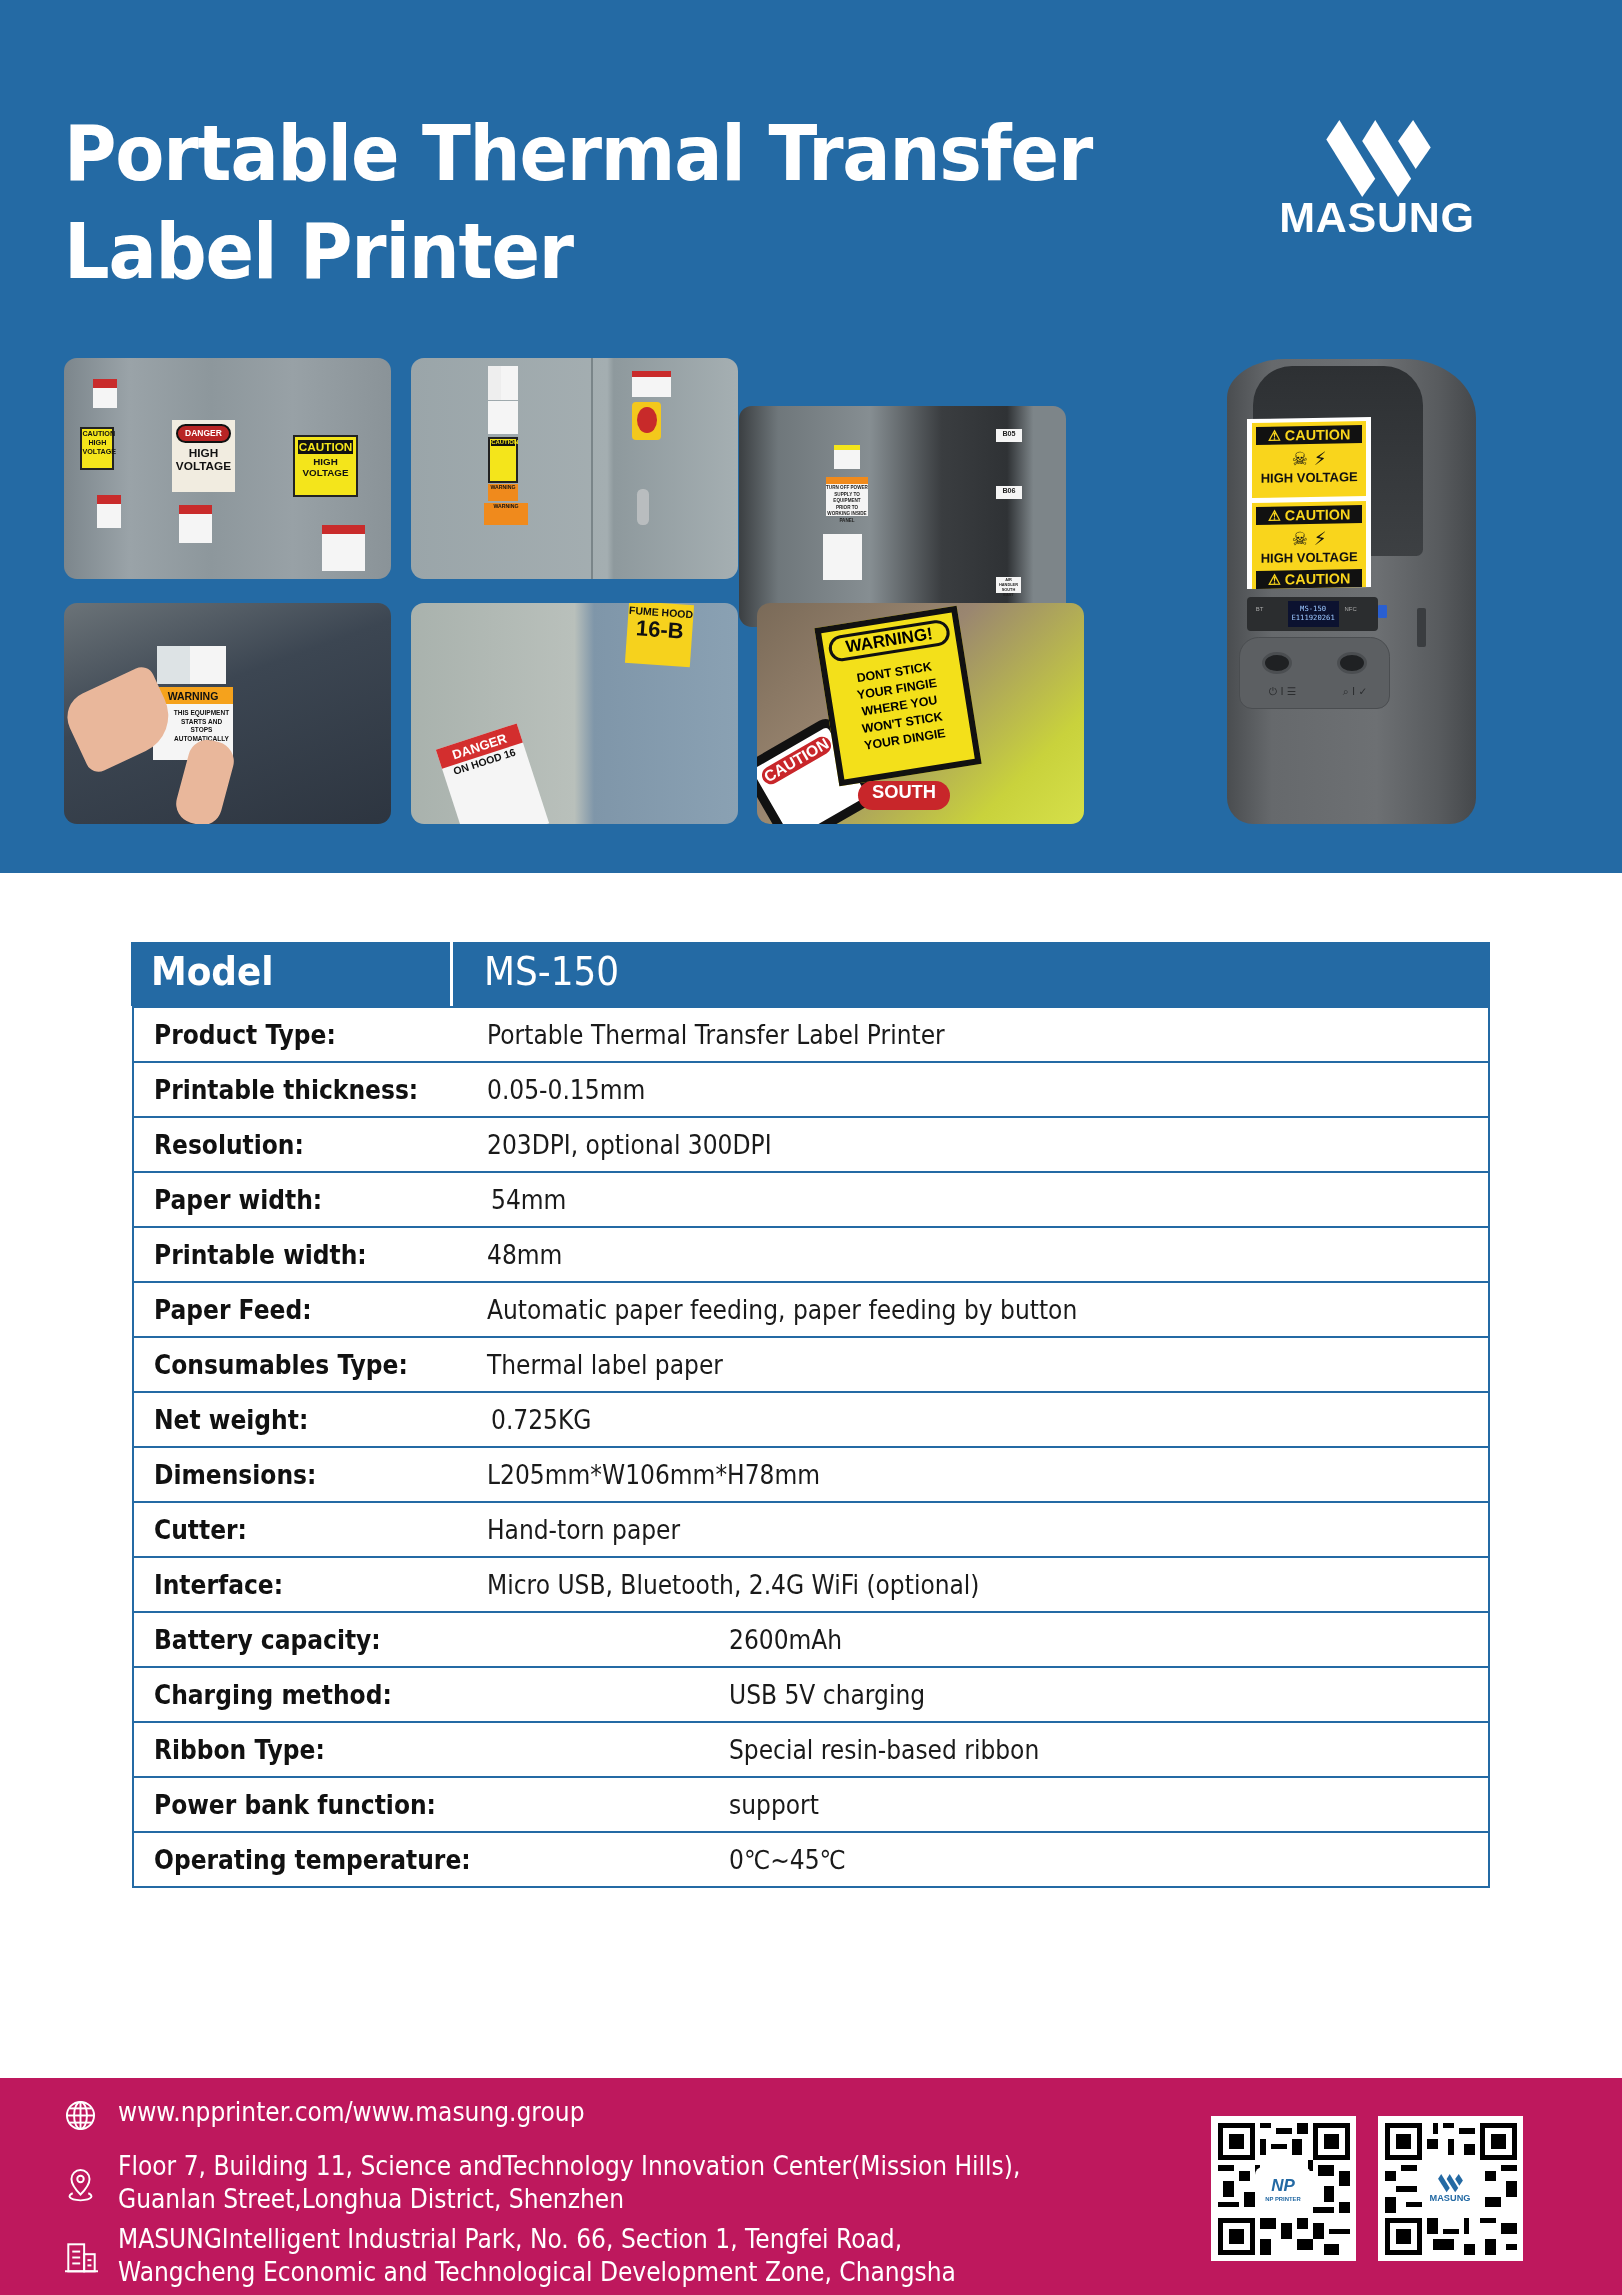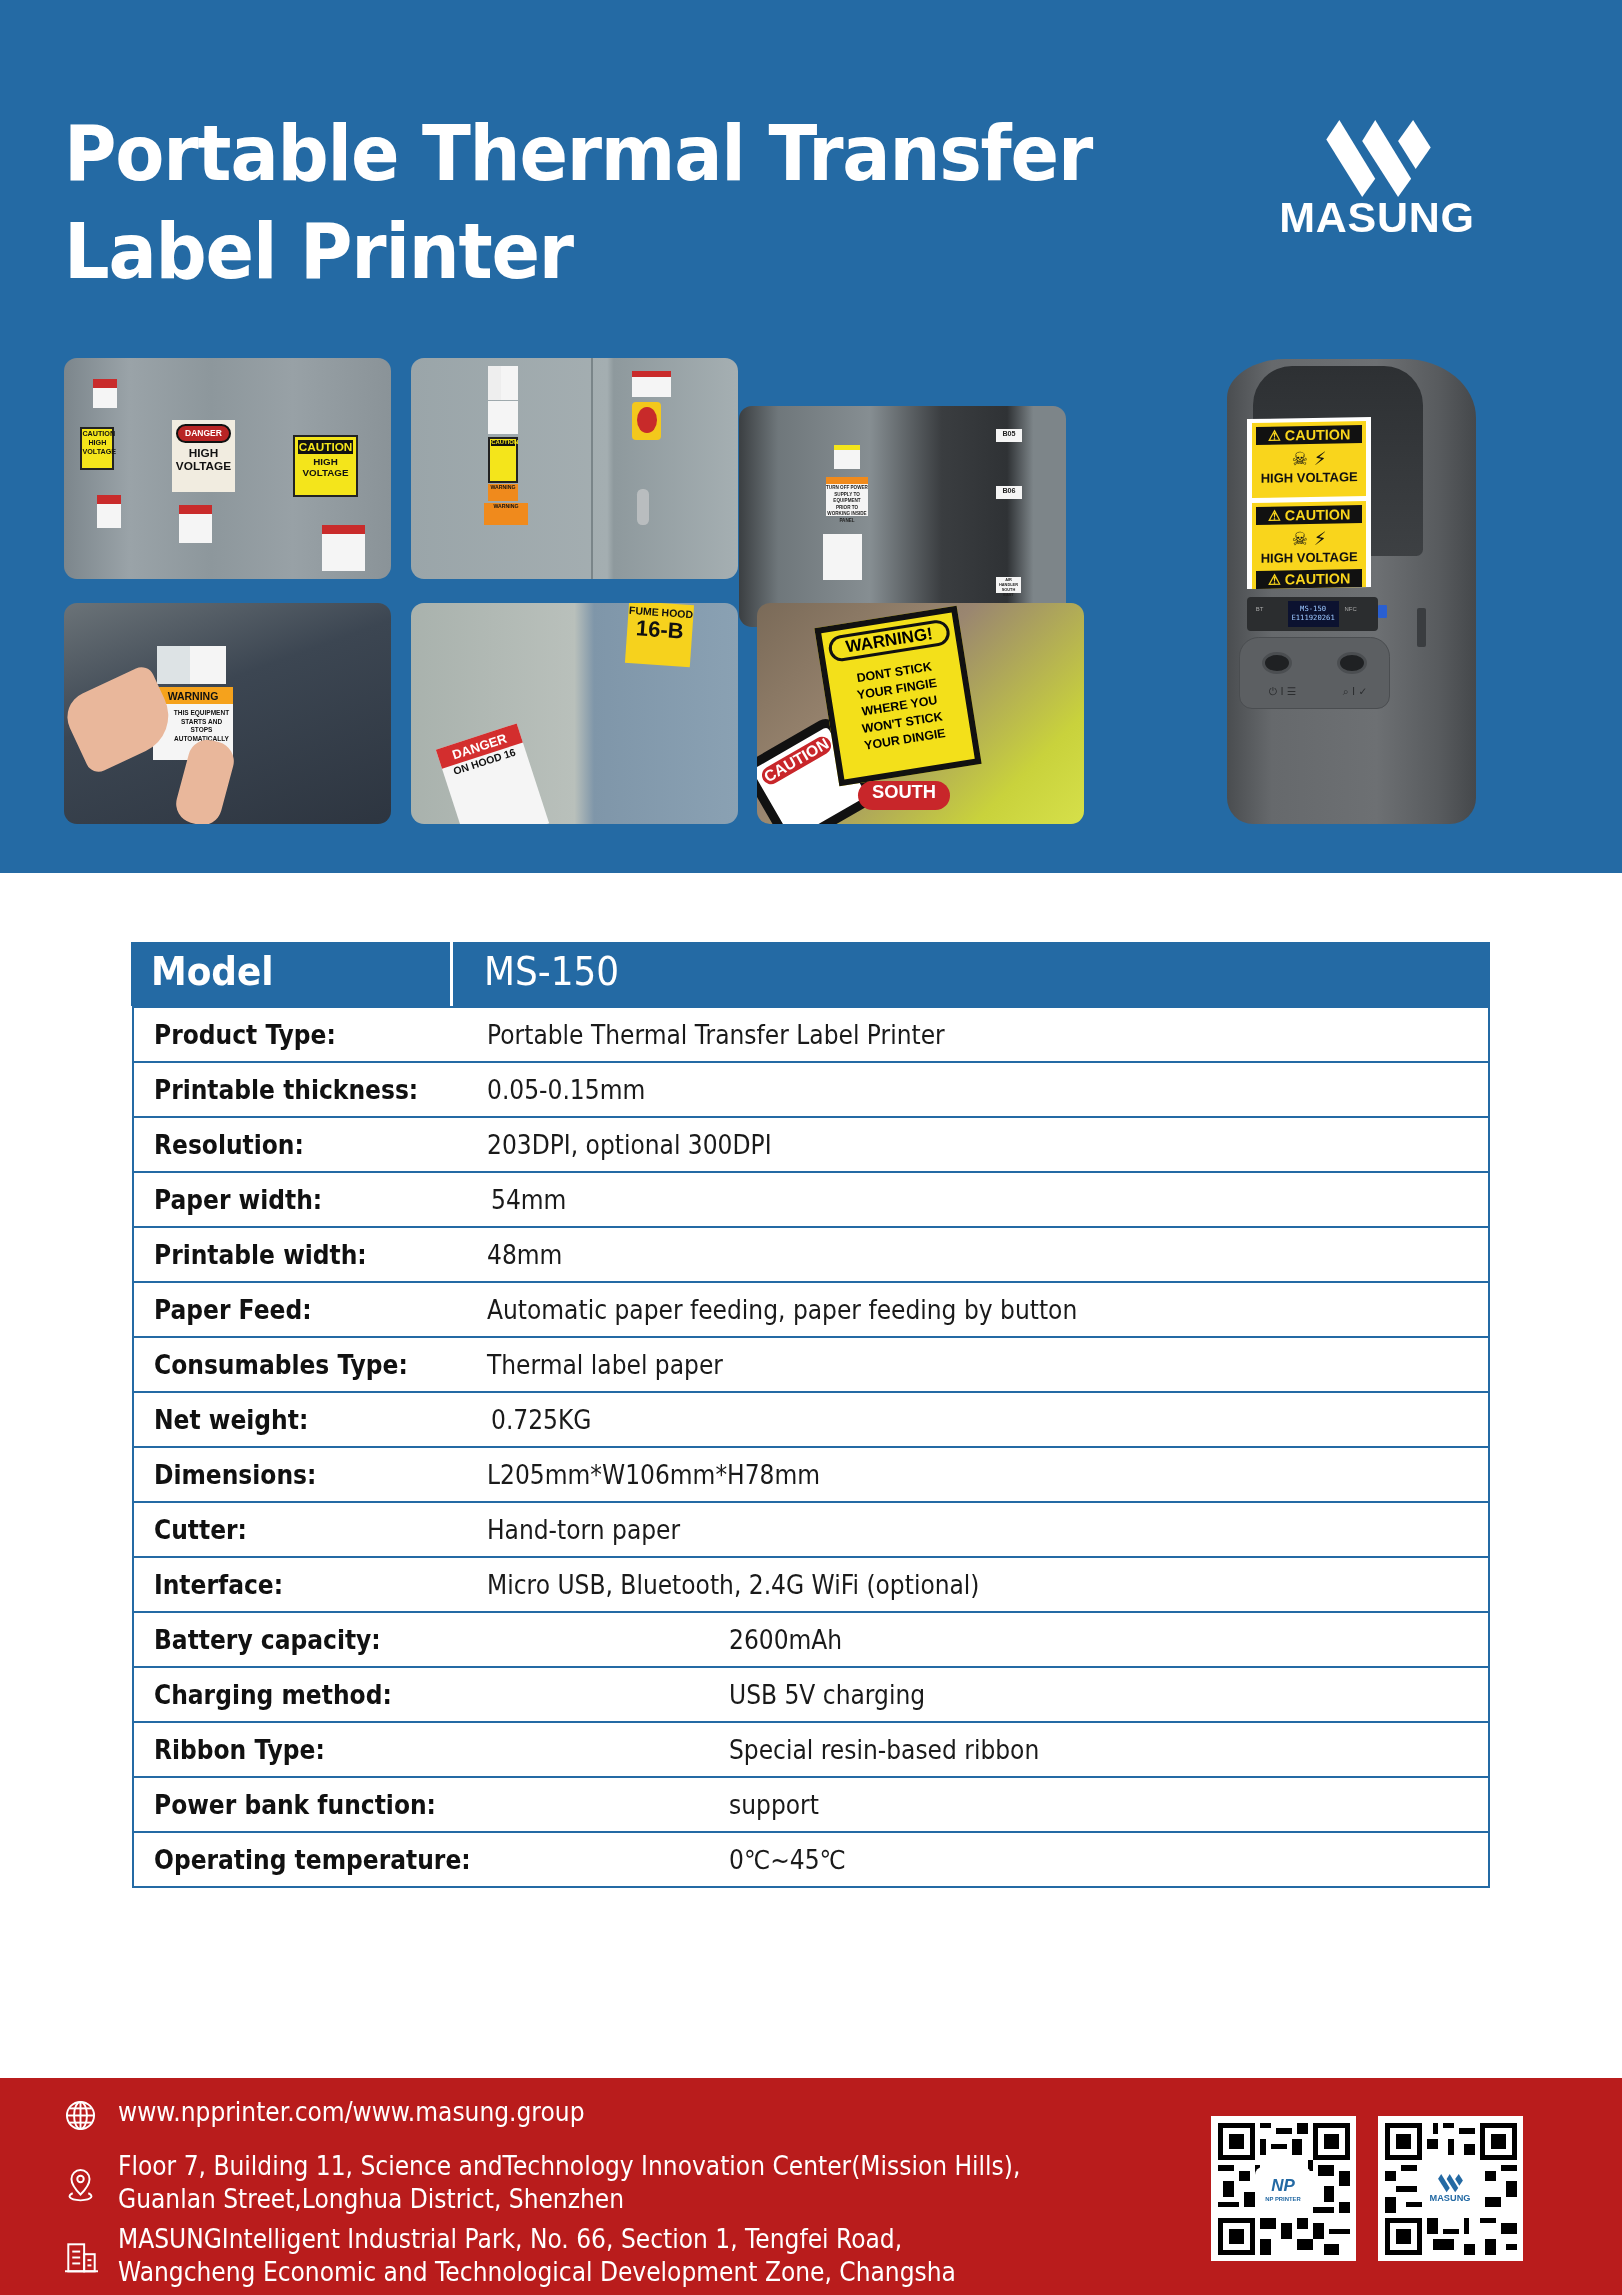--- a/index.html
+++ b/index.html
@@ -116,21 +116,21 @@
     transform: scaleX(0.9); transform-origin: left; white-space: nowrap;
   }
   .spec-row .v {
     position: absolute; top: 11.8px; font-size: 26px; color: #1a1a1a;
     transform: scaleX(0.9); transform-origin: left; white-space: nowrap;
   }
   .spec-row .v.a { left: 353px; }
   .spec-row .v.b { left: 595px; }
 
   
-  .footer { position: absolute; left: 0; top: 2078px; width: 1623px; height: 218px; background: #b91c1c; }
+  .footer { position: absolute; left: 0; top: 2078px; width: 1623px; height: 218px; background: #be185d; }
   .f-item { position: absolute; left: 0; color: #ffffff; font-size: 26px; }
   .f-icon { position: absolute; left: 65px; }
   .f-text {
     position: absolute; left: 118px; white-space: nowrap; transform: scaleX(0.9); transform-origin: left top; line-height: 33px;
   }
   .f-text span { display: block; }
   .qr {
     position: absolute; width: 145px; height: 145px; background: #ffffff; padding: 6.5px;
   }
   .qr svg { display: block; }

